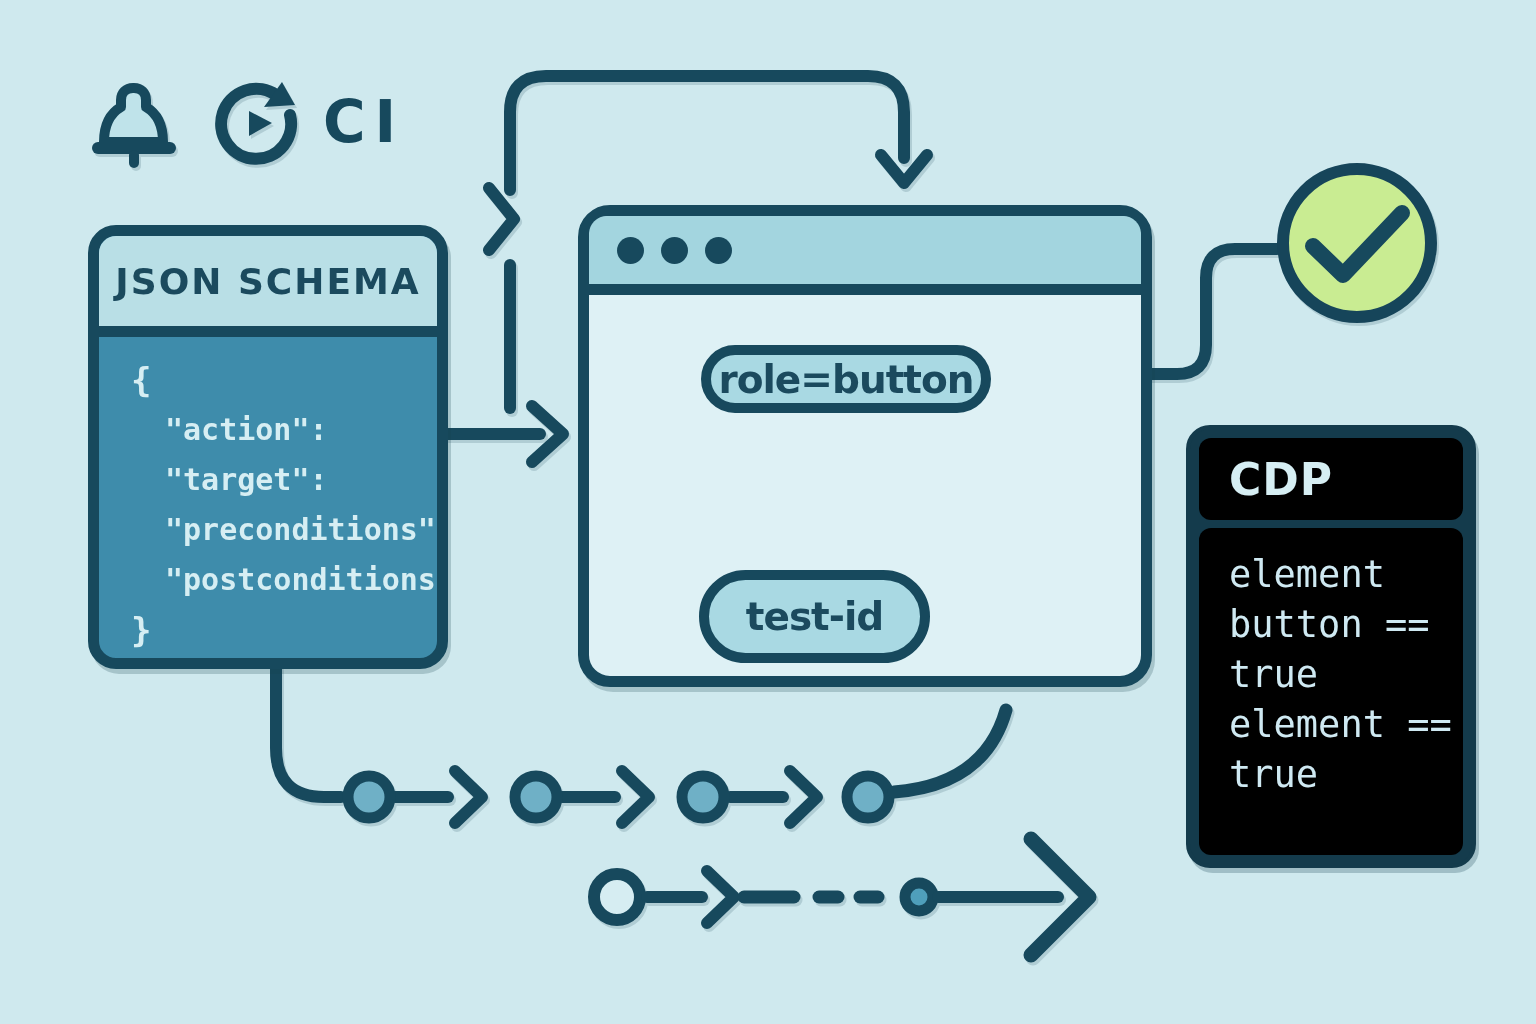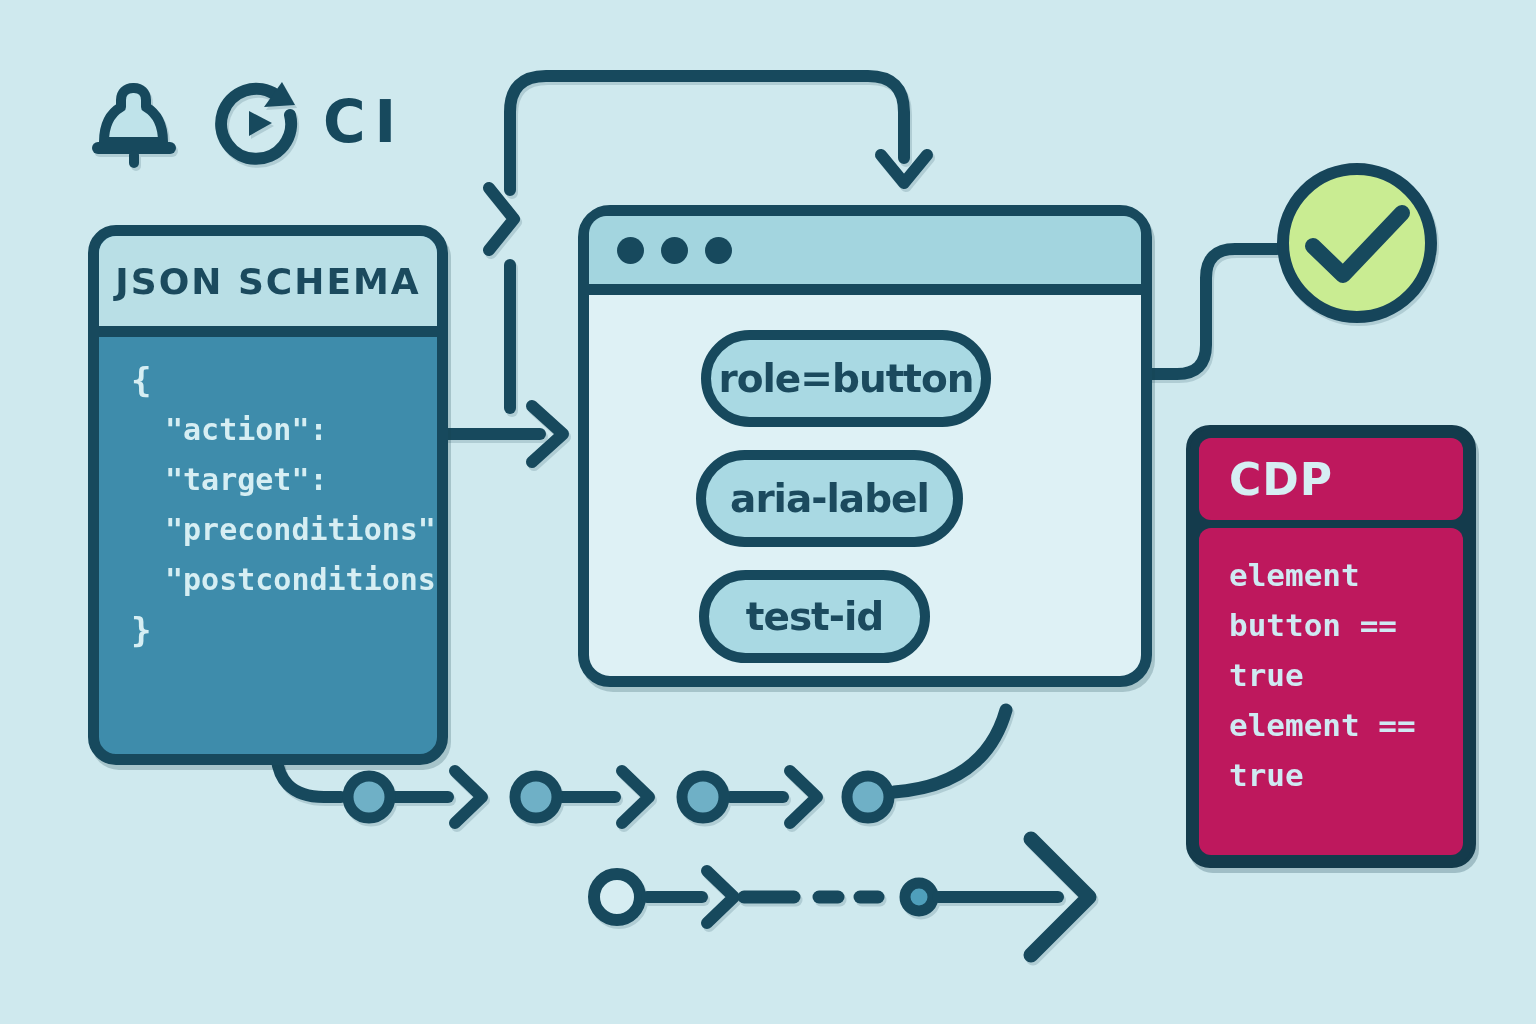--- a/index.html
+++ b/index.html
@@ -11,55 +11,55 @@
   
   .abs{position:absolute;box-sizing:border-box;}
   #connector-svg{position:absolute;left:0;top:0;width:1536px;height:1024px;
     filter:drop-shadow(2px 3px 0 rgba(21,62,79,0.16));}
   .stroke{stroke:#17495d;fill:none;stroke-linecap:round;stroke-linejoin:round;}
 
   
   #ci-label{left:323px;top:88px;font-size:58px;font-weight:700;color:#17495d;letter-spacing:9px;}
 
   
-  #json-box{left:88px;top:225px;width:360px;height:540px;
+  #json-box{left:88px;top:225px;width:360px;height:444px;
     background:#3e8cab;border:11px solid #17495d;border-radius:28px;
     overflow:hidden;box-shadow:3px 5px 0 rgba(21,62,79,0.22);}
   #json-header{height:90px;background:#b9dfe6;border-bottom:11px solid #17495d;
     display:flex;align-items:center;justify-content:center;}
   #json-title{font-size:36px;font-weight:700;color:#1b4a5e;letter-spacing:2px;}
   #json-code{padding:18px 0 0 22px;font-family:"DejaVu Sans Mono", monospace;
     font-weight:700;font-size:30px;line-height:50px;color:#d6eef3;}
   .code-line{white-space:pre;padding-left:44px;}
   .code-line.brace{padding-left:10px;font-size:34px;}
 
   
   #browser-window{left:578px;top:205px;width:574px;height:482px;
     background:#def1f5;border:11px solid #17495d;border-radius:32px;
     box-shadow:3px 5px 0 rgba(21,62,79,0.22);}
   #titlebar{height:68px;background:#a3d5df;border-bottom:11px solid #17495d;
     border-radius:18px 18px 0 0;display:flex;align-items:center;padding-left:28px;gap:17px;}
   .window-dot{width:27px;height:27px;border-radius:50%;background:#17495d;}
   .pill{position:absolute;box-sizing:border-box;background:#a9d9e3;border:10px solid #17495d;
     border-radius:60px;display:flex;align-items:center;justify-content:center;
     font-size:39px;font-weight:700;color:#1b4a5e;letter-spacing:-1px;}
-  #pill-role{left:112px;top:114px;width:290px;height:97px;}
+  #pill-role{left:112px;top:129px;width:290px;height:68px;}
   #pill-aria{left:107px;top:234px;width:267px;height:97px;}
   #pill-testid{left:110px;top:354px;width:231px;height:93px;text-align:right;}
 
   
   #cdp-box{left:1186px;top:425px;width:290px;height:443px;
     background:#143b4c;border:4px solid #143b4c;border-radius:24px;
     box-shadow:3px 5px 0 rgba(21,62,79,0.25);}
-  .cdp-panel{position:absolute;left:9px;right:9px;background:#be185d;border-radius:12px;}
+  .cdp-panel{position:absolute;left:9px;right:9px;background:#000000;border-radius:12px;}
   #cdp-header-panel{top:9px;height:82px;display:flex;align-items:center;}
   #cdp-title{font-size:44px;font-weight:700;color:#d6eef3;padding-left:30px;letter-spacing:1px;}
   #cdp-body-panel{top:99px;bottom:9px;padding:22px 0 0 30px;}
-  .cdp-line{font-family:"DejaVu Sans Mono", monospace;font-weight:700;
-    font-size:31px;line-height:50px;color:#cfe9f2;white-space:pre;}
+  .cdp-line{font-family:"DejaVu Sans Mono", monospace;font-weight:400;
+    font-size:37px;line-height:50px;color:#cfe9f2;white-space:pre;}
 </style>
 </head>
 <body>
 
 <div id="stage">
 
   <svg id="connector-svg" viewBox="0 0 1536 1024">
 
     <g>
       <path d="M133 88 C126 88 121 93 121 100 L121 107 C109 114 104 127 104 142 L163 142 C163 127 158 114 146 107 L146 100 C146 93 141 88 134 88 Z" fill="#bfe3ea" stroke="#17495d" stroke-width="10" stroke-linejoin="round"></path>
@@ -137,21 +137,20 @@
     </div>
   </div>
 
   <div id="browser-window" class="abs">
     <div id="titlebar">
       <span class="window-dot"></span>
       <span class="window-dot"></span>
       <span class="window-dot"></span>
     </div>
     <div id="pill-role" class="pill">role=button</div>
-    <div id="pill-aria" class="pill">aria-label</div>
     <div id="pill-testid" class="pill">test-id</div>
   </div>
 
   <div id="cdp-box" class="abs">
     <div id="cdp-header-panel" class="cdp-panel">
       <span id="cdp-title">CDP</span>
     </div>
     <div id="cdp-body-panel" class="cdp-panel">
       <div class="cdp-line">element</div>
       <div class="cdp-line">button ==</div>

